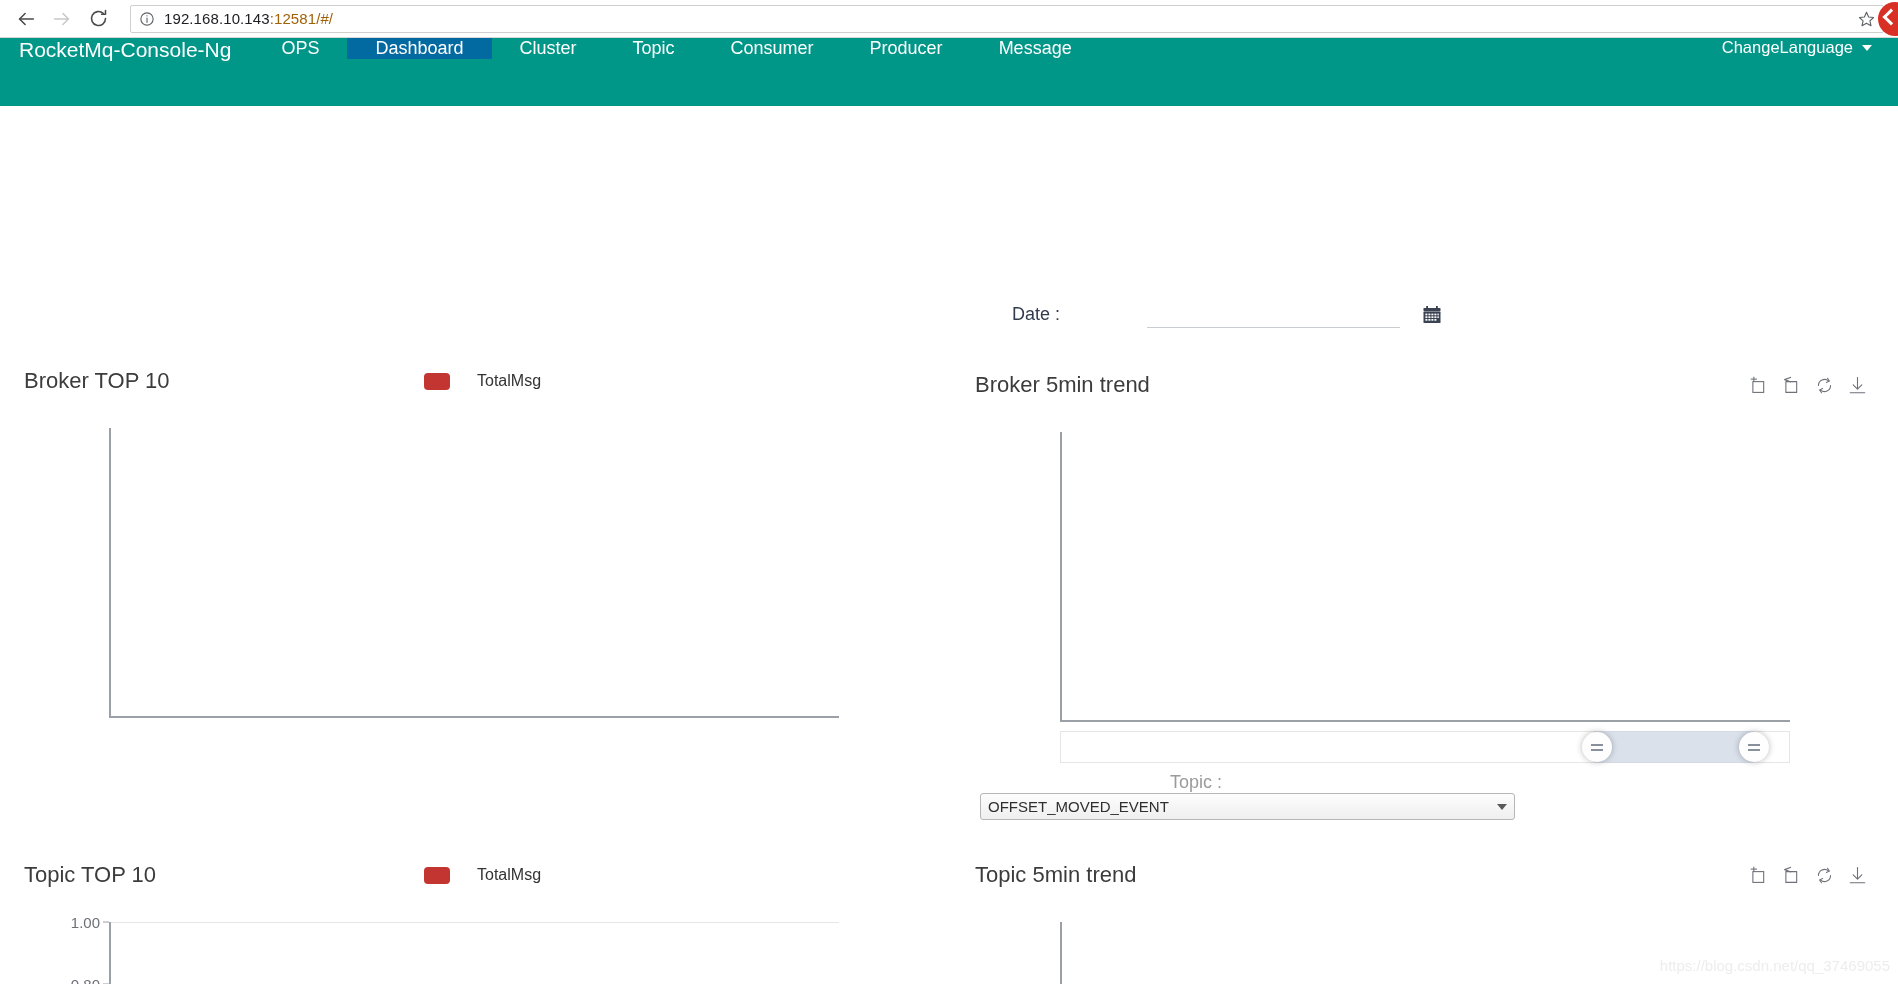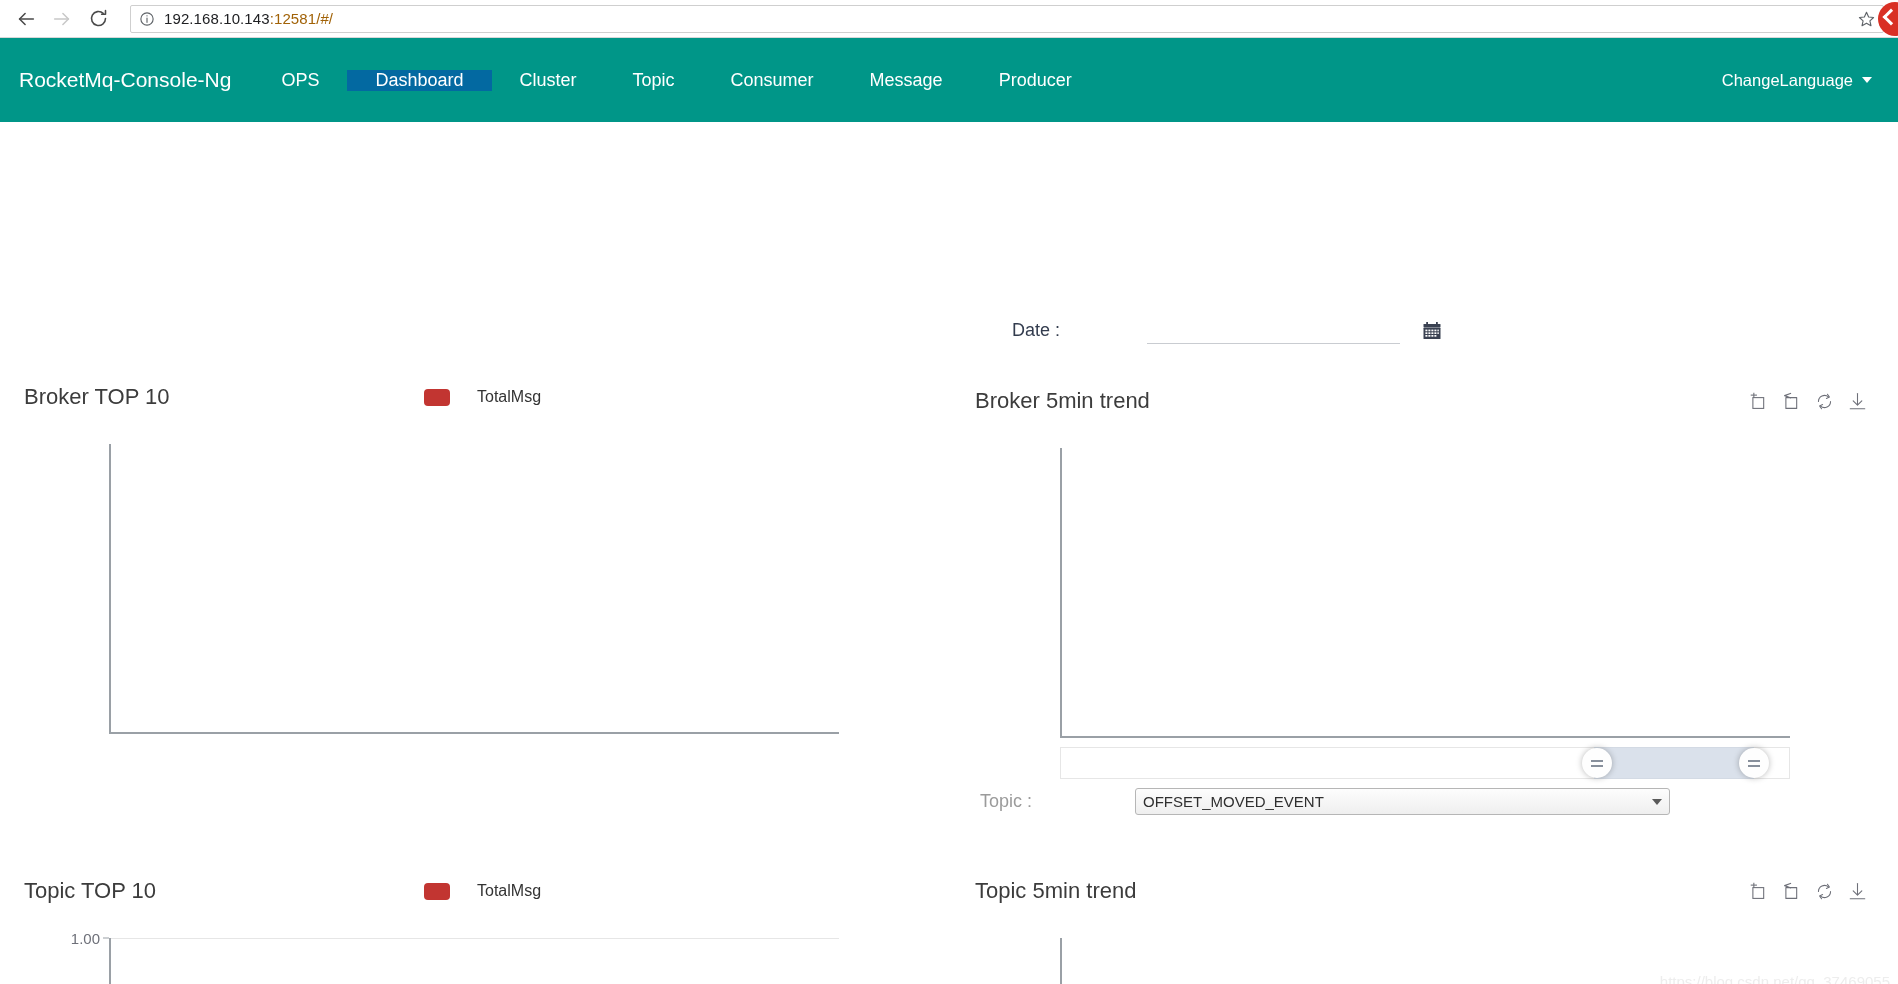--- a/index.html
+++ b/index.html
@@ -74,24 +74,24 @@
     position: absolute;
     left: 7px; top: 9px;
     width: 9px; height: 9px;
     border-left: 3px solid #fff;
     border-bottom: 3px solid #fff;
     transform: rotate(45deg);
   }
 
   
   .appnav {
-    height: 84px;
+    height: 68px;
     background: #009688;
     display: flex;
-    align-items: center;
+    align-items: flex-start;
     position: relative;
   }
   .brand {
     display: flex; align-items: center;
     padding: 0 22px 0 19px;
     font-size: 21px;
     color: #ffffff;
     white-space: nowrap;
     font-weight: 400;
   }
@@ -342,22 +342,22 @@
 </div>
 
 <div class="appnav">
   <div class="brand">RocketMq-Console-Ng</div>
   <div class="navlinks">
     <a class="navlink">OPS</a>
     <a class="navlink active">Dashboard</a>
     <a class="navlink">Cluster</a>
     <a class="navlink">Topic</a>
     <a class="navlink">Consumer</a>
+    <a class="navlink">Producer</a>
     <a class="navlink">Message</a>
-    <a class="navlink">Producer</a>
   </div>
   <div class="navspacer"></div>
   <div class="changelang">
     <span>ChangeLanguage</span>
     <span class="caret"></span>
   </div>
 </div>
 
 <div class="page">
 
@@ -446,21 +446,21 @@
     <div class="datazoom" style="left:85px; top:363px; width:730px;">
       <div class="dz-selected" style="left:73.2%; right:4.8%;"></div>
       <div class="dz-handle" style="left:73.6%;">
         <span class="dz-grip"></span>
       </div>
       <div class="dz-handle" style="left:95.2%;">
         <span class="dz-grip"></span>
       </div>
     </div>
 
-    <div class="topic-row" style="left:5px; top:404px;">
+    <div class="topic-row" style="left:5px; top:404px;flex-direction:column;">
       <span class="topic-label">Topic :</span>
       <span class="select-wrap">
         <select class="topic-select">
           <option>OFFSET_MOVED_EVENT</option>
         </select>
         <span class="select-arrow"></span>
       </span>
     </div>
   </div>
 

